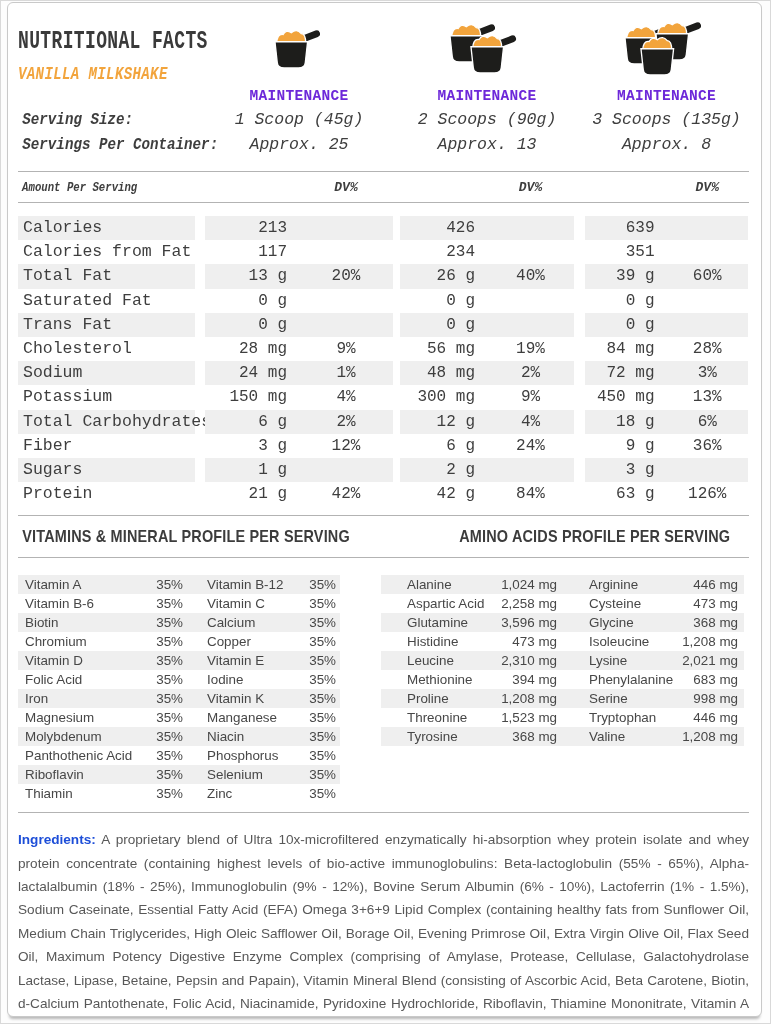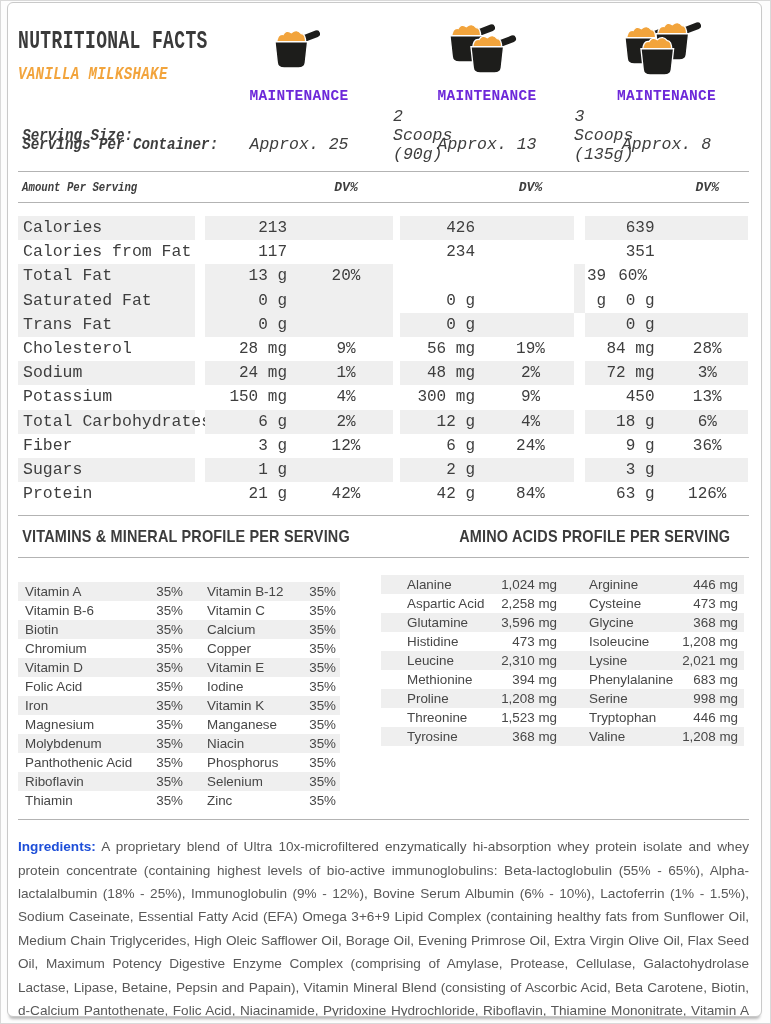--- a/index.html
+++ b/index.html
@@ -37,32 +37,32 @@
   .dvh { display:grid; grid-template-columns:1fr 1fr; height:100%; align-items:center; }
   .dvh span { grid-column:2; text-align:center; font-size:13px; font-weight:bold; font-style:italic; }
 
   
   #nutrition-rows { margin-top:13px; }
   .nrow { height:24.2px; line-height:24.2px; }
   .nrow .cell { height:100%; }
   .nrow.stripe .cell { background:#efefef; }
   .nlabel { font-size:16.5px; padding-left:5px; white-space:nowrap; }
   .vcell { display:grid; grid-template-columns:1fr 1fr; }
-  .amt { text-align:right; padding-right:12px; font-size:16px;padding-left:13px; }
+  .amt { text-align:right; padding-right:12px; font-size:16px; }
   .dv  { text-align:center; font-size:16px; }
 
   
   .sec-heads { margin-top:9px; border-top:1.5px solid #b3b3b3; border-bottom:1.5px solid #b3b3b3;
                height:43px; display:grid; grid-template-columns:437px 1fr; align-items:center; }
   .sec-title { font-size:17px; font-weight:bold; letter-spacing:.2px; white-space:nowrap; color:#3c3c3c;
                transform:scaleX(.85); transform-origin:0 50%; padding-left:5px; }
 
   
   .profiles { display:flex; margin-top:17px; align-items:flex-start; }
-  .vit-block { width:322px;margin-top:7px; }
+  .vit-block { width:322px; }
   .amino-block { width:363px; margin-left:41px; }
   .prow { height:19px; line-height:19px; display:grid; font-size:13.4px; color:#474747; }
   .prow.stripe { background:#efefef; }
   .vit-block .prow { grid-template-columns:100px 58px 24px 88px 41px; padding:0 7px; }
   .amino-block .prow { grid-template-columns:92px 58px 32px 88px 61px; padding:0 6px 0 26px; }
   .pval { text-align:right; }
   .pname { white-space:nowrap; }
 
   .rule { border-top:1.5px solid #b3b3b3; margin-top:9px; }
 
@@ -150,20 +150,21 @@
     <div class="maint">MAINTENANCE</div>
     <div></div>
     <div class="maint">MAINTENANCE</div>
     <div></div>
     <div class="maint">MAINTENANCE</div>
   </div>
 
   <div class="grid7 srv-row">
     <div><span class="srv-label">Serving Size:</span></div>
     <div></div>
+    <div class="srv-val">1 Scoop (45g)</div>
     <div></div>
     <div class="srv-val">2 Scoops (90g)</div>
     <div></div>
     <div class="srv-val">3 Scoops (135g)</div>
   </div>
 
   <div class="grid7 srv-row">
     <div><span class="srv-label">Servings Per Container:</span></div>
     <div></div>
     <div class="srv-val">Approx. 25</div>
@@ -227,20 +228,24 @@
         </div>
   </div>
       <div class="grid7 nrow stripe">
     <div class="cell nlabel">Total Fat</div>
     <div></div>
     <div class="cell vcell">
           <span class="amt">13 g</span>
           <span class="dv">20%</span>
         </div>
     <div></div>
+    <div class="cell vcell">
+          <span class="amt">26 g</span>
+          <span class="dv">40%</span>
+        </div>
     <div></div>
     <div class="cell vcell">
           <span class="amt">39 g</span>
           <span class="dv">60%</span>
         </div>
   </div>
       <div class="grid7 nrow">
     <div class="cell nlabel">Saturated Fat</div>
     <div></div>
     <div class="cell vcell">

